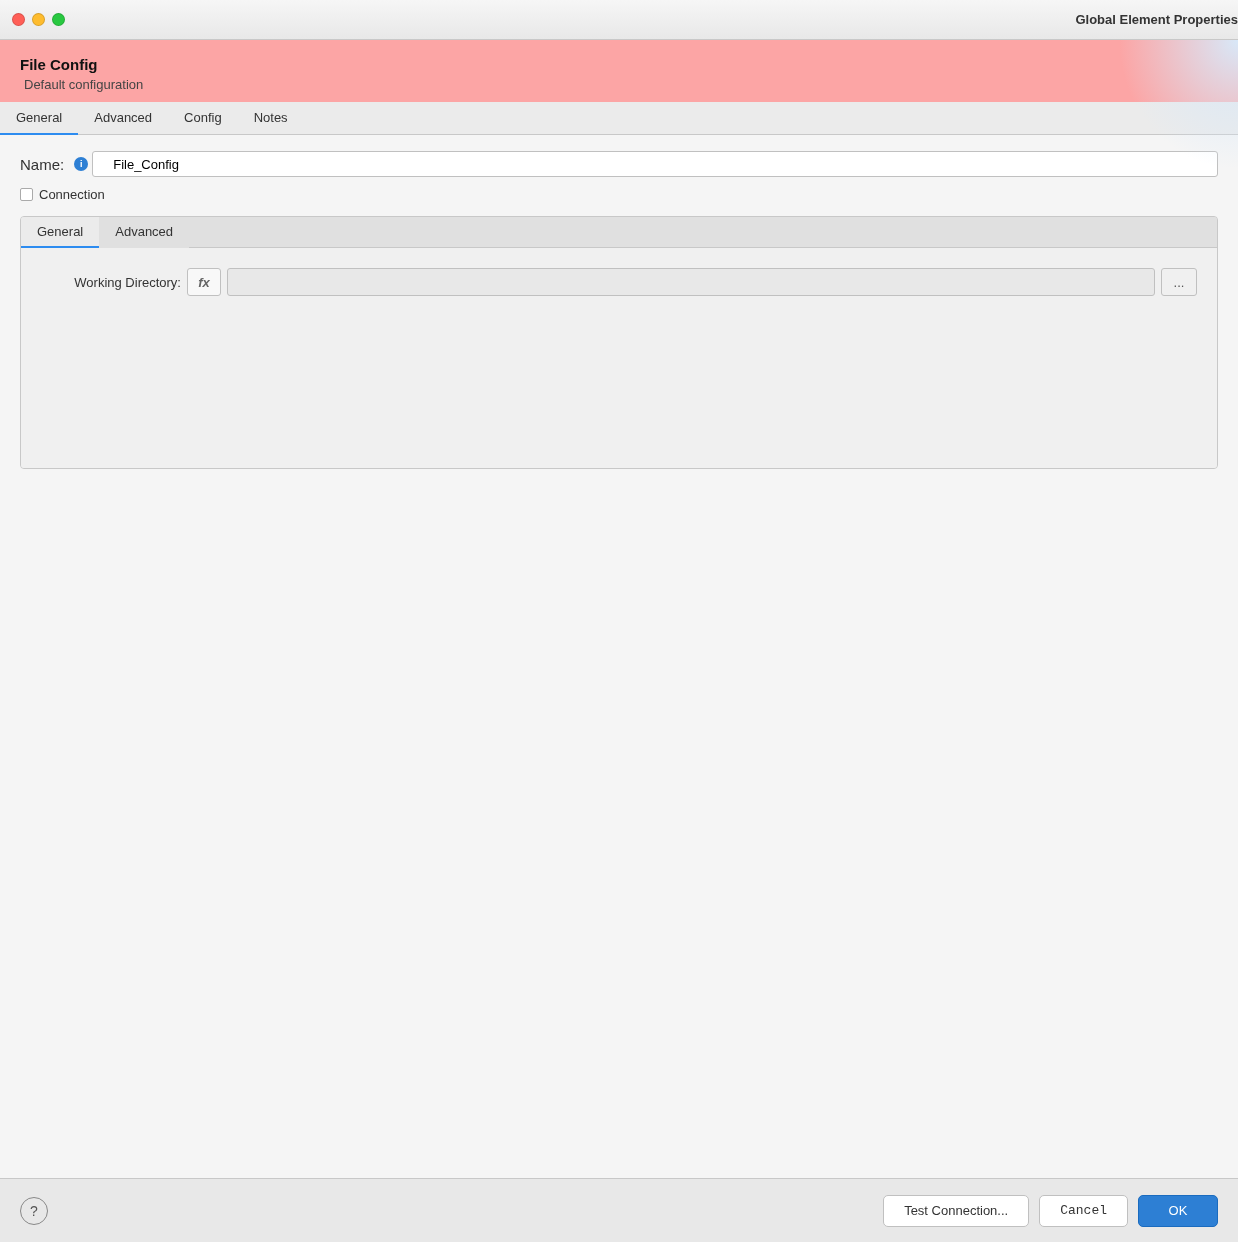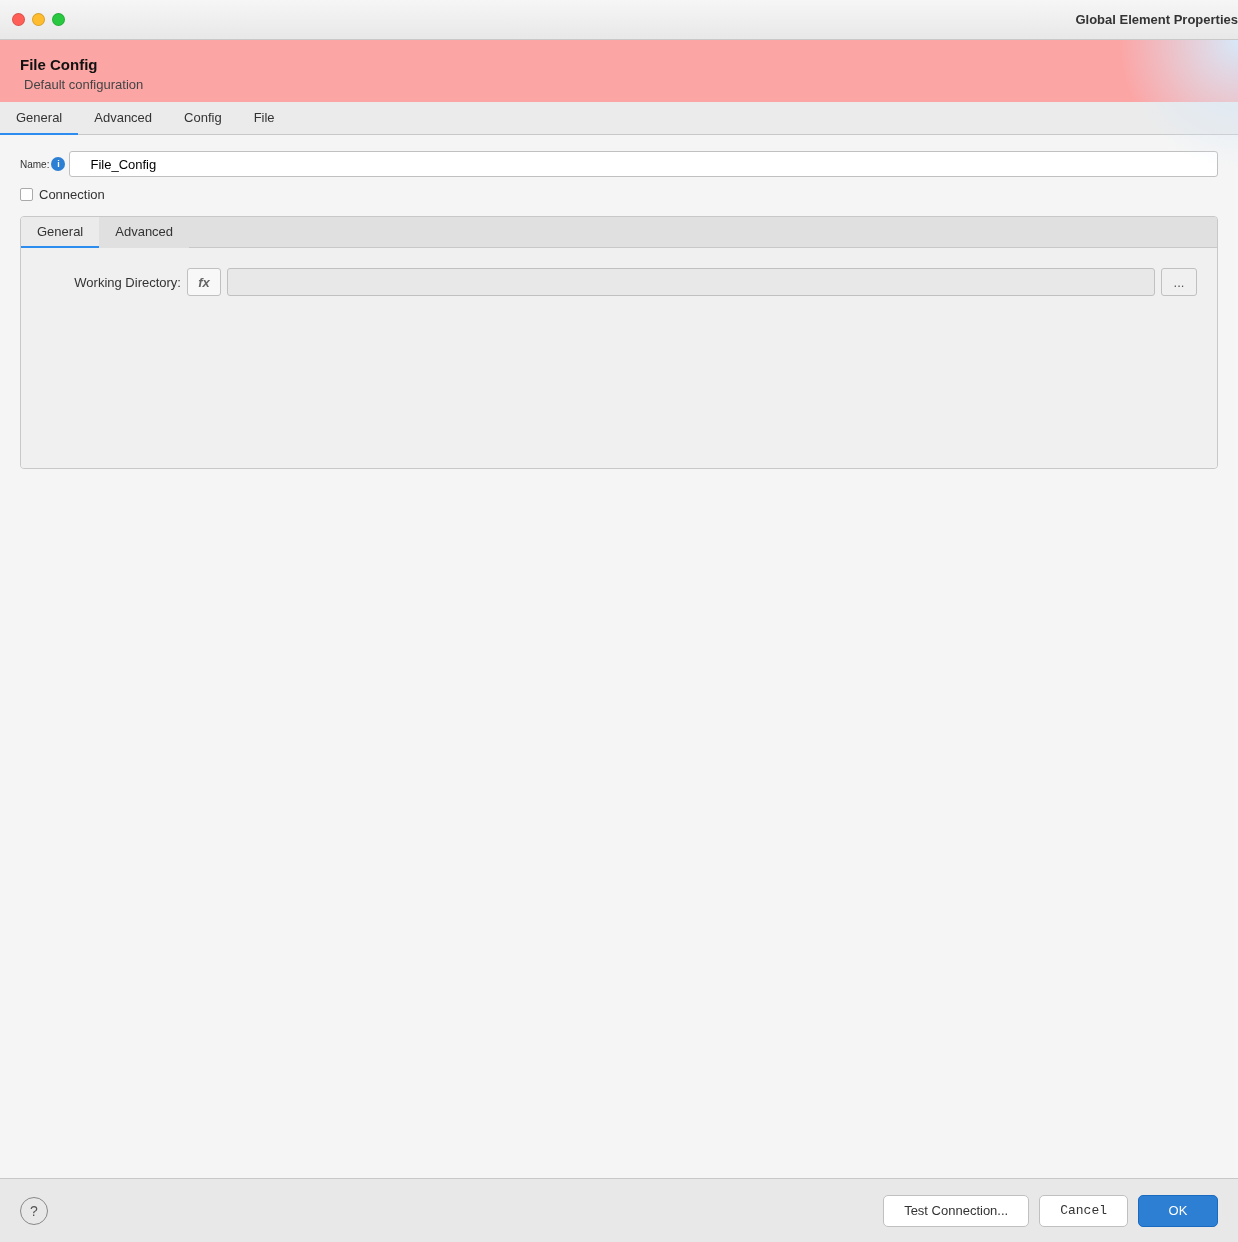--- a/index.html
+++ b/index.html
@@ -105,23 +105,23 @@
       overflow-y: auto;
     }
 
     
     .name-row {
       display: flex;
       align-items: center;
       margin-bottom: 10px;
     }
     .name-label {
-      font-size: 10px;
-      color: #333;
-      margin-right: 2px;
+      font-size: 15px;
+      color: #333;
+      margin-right: 10px;
       font-weight: 400;
     }
     .info-icon {
       display: inline-flex;
       width: 14px;
       height: 14px;
       background: #2d7fd4;
       border-radius: 50%;
       color: white;
       font-size: 9px;
@@ -316,21 +316,21 @@
 
 <div class="header-area">
   <div class="file-config-title">File Config</div>
   <div class="file-config-subtitle">Default configuration</div>
 </div>
 
 <div class="outer-tabs">
   <div class="outer-tab active">General</div>
   <div class="outer-tab">Advanced</div>
   <div class="outer-tab">Config</div>
-  <div class="outer-tab">File</div>
+  <div class="outer-tab">Notes</div>
 </div>
 
 <div class="content-area">
 
   <div class="name-row">
     <span class="name-label">Name:</span>
     <span class="info-icon">i</span>
     <input class="name-input" type="text" value="File_Config" style="">
   </div>
 

